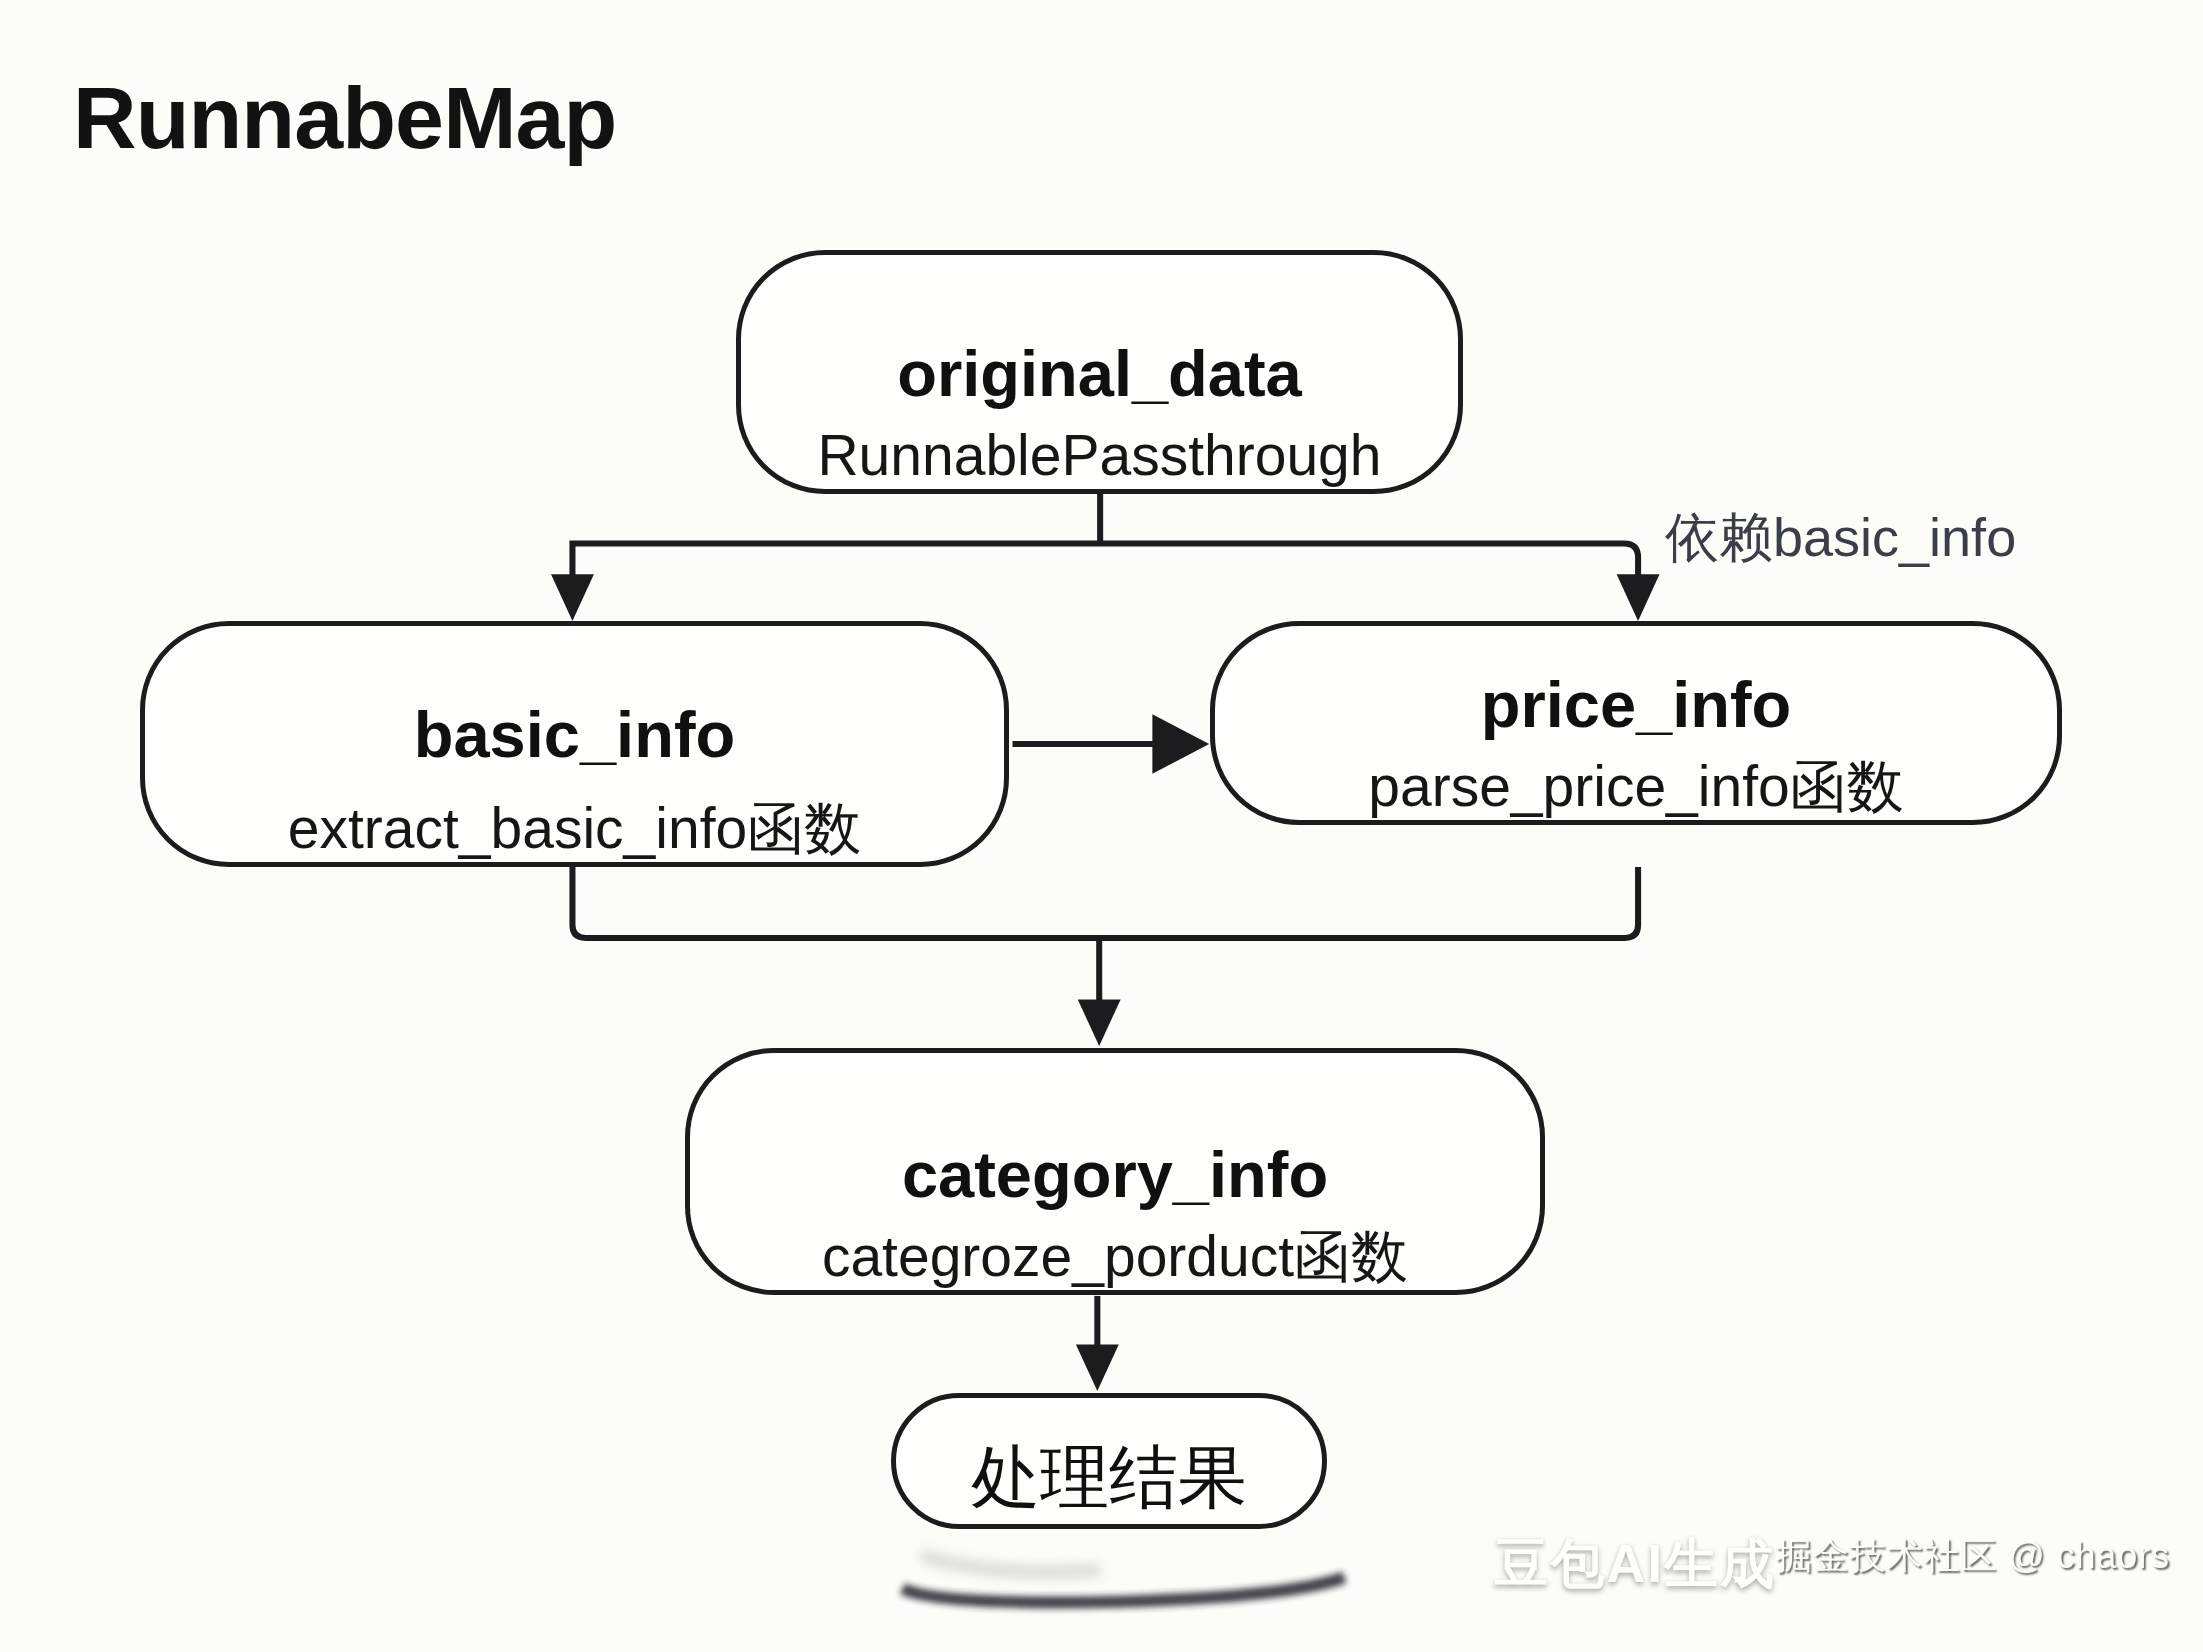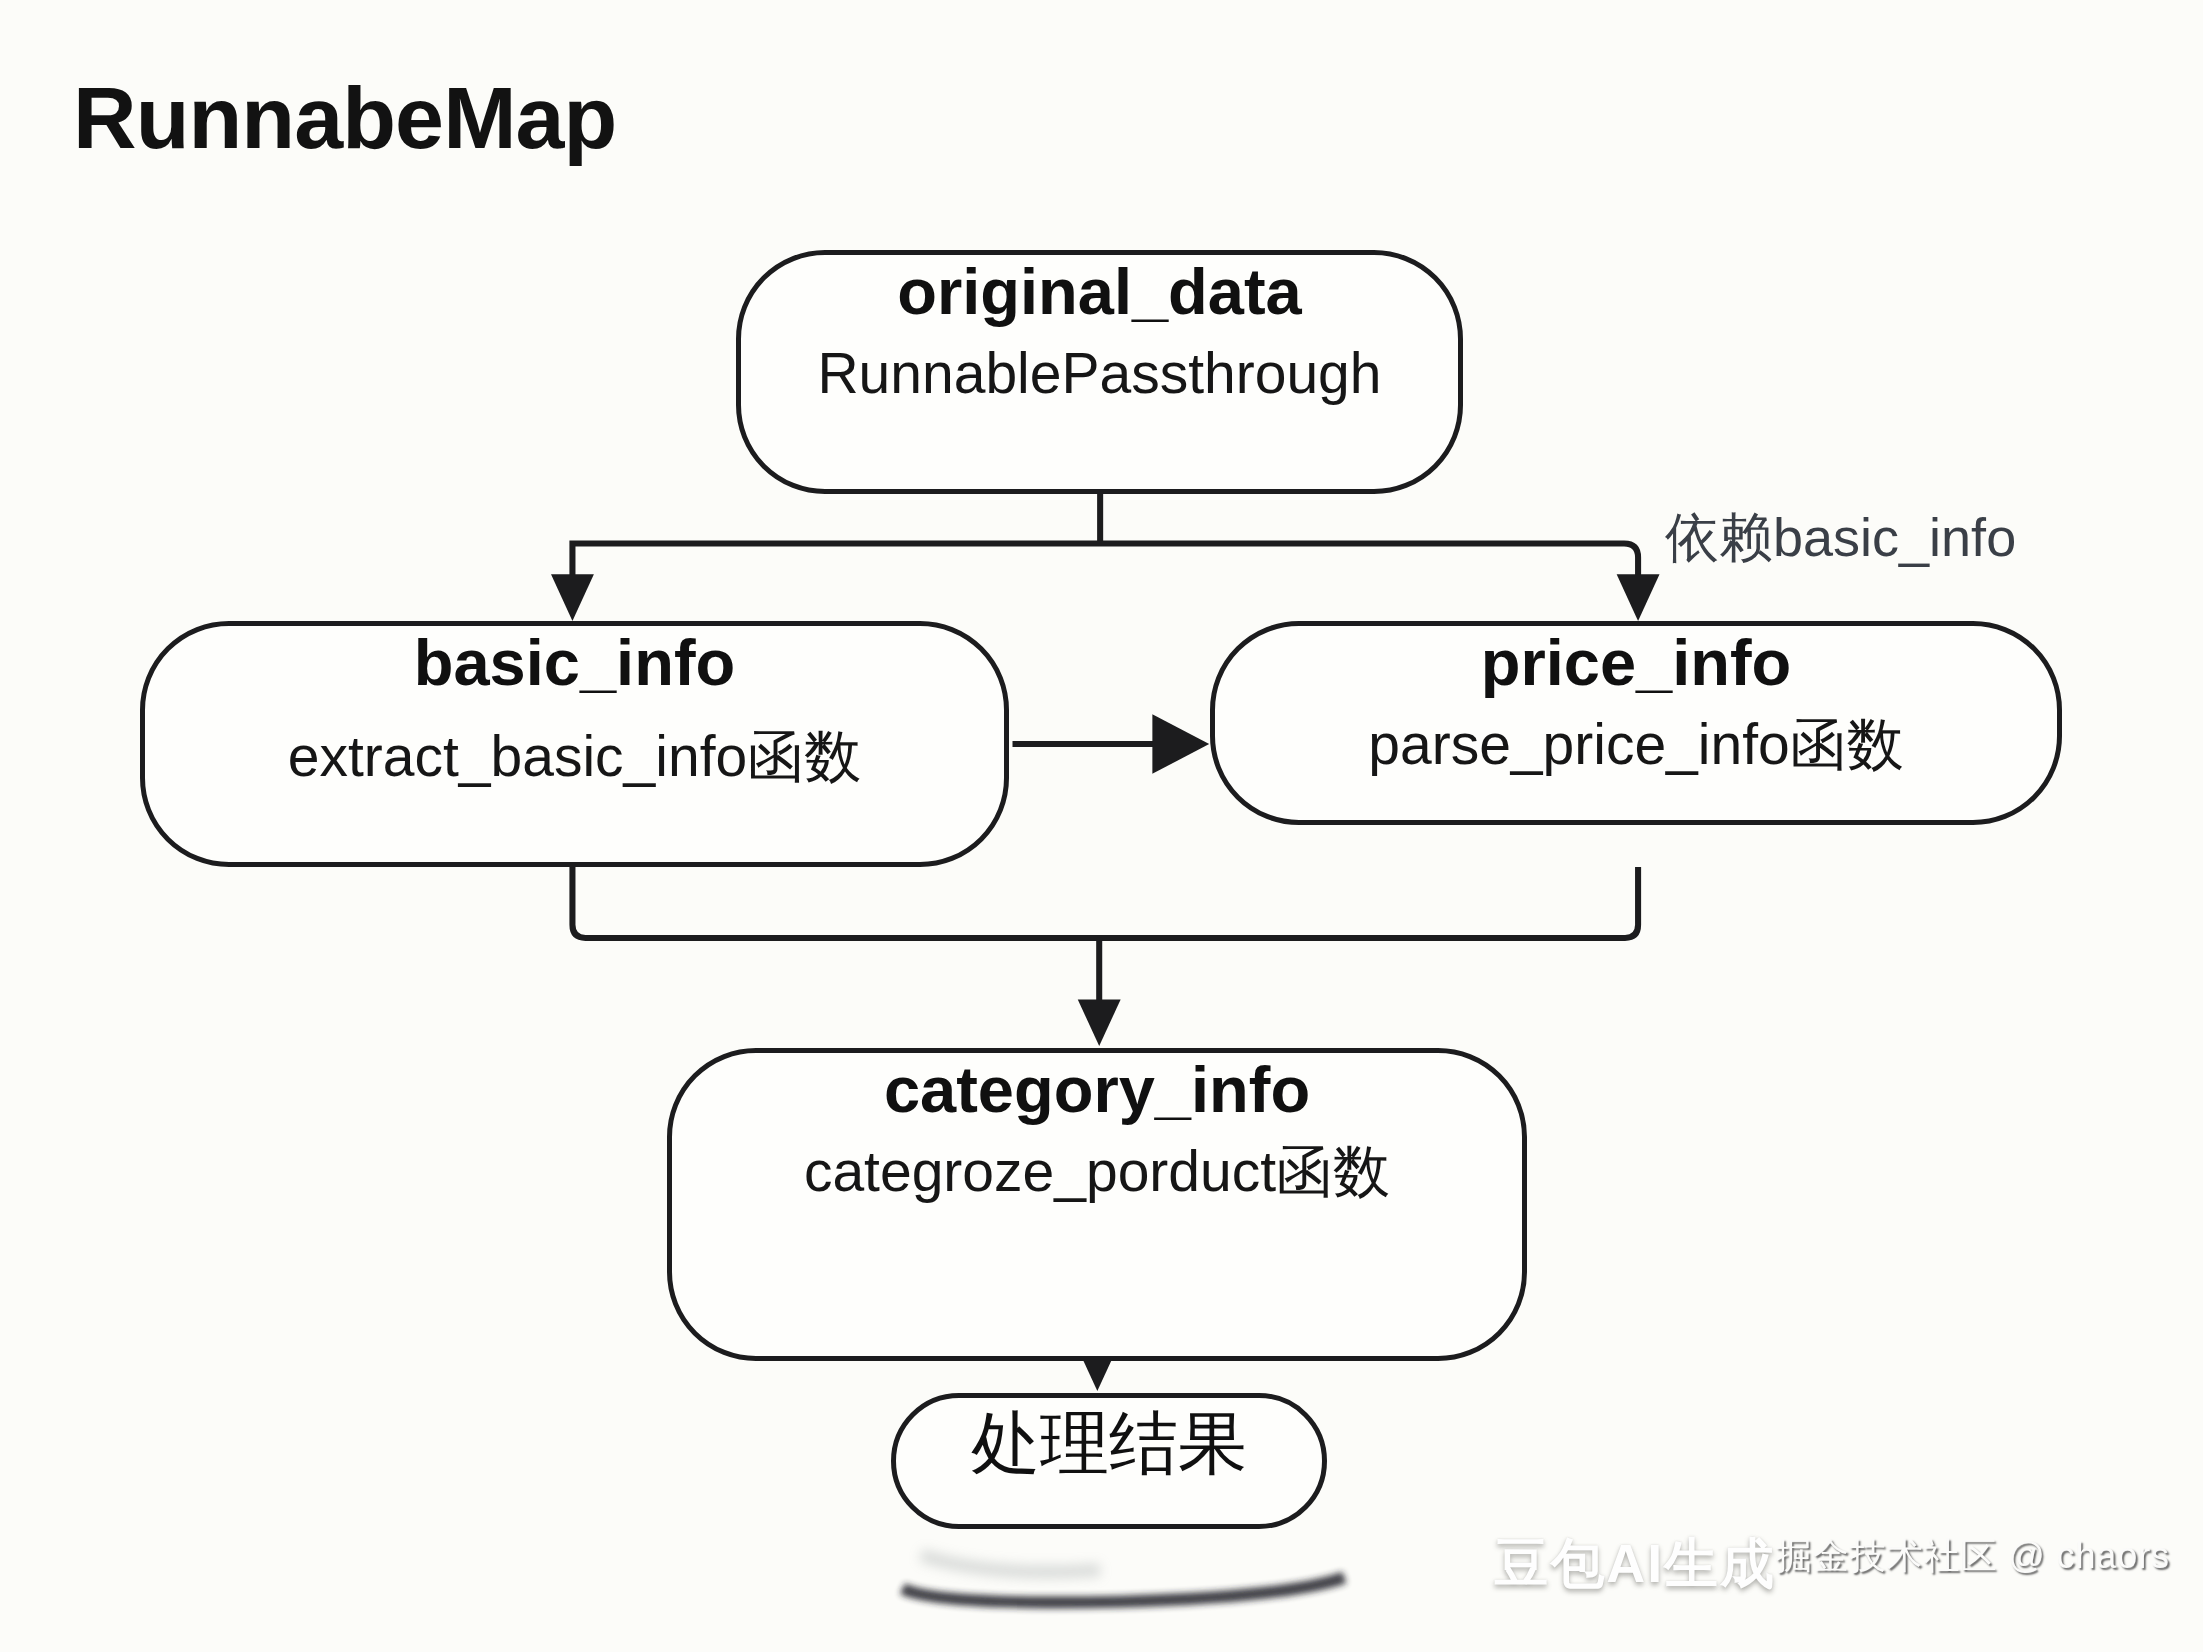--- a/index.html
+++ b/index.html
@@ -9,21 +9,21 @@
     font-family:"Liberation Sans", sans-serif;
   }
   .page-title{
     position:absolute;left:73px;top:67px;
     font-size:88px;font-weight:700;color:#121212;letter-spacing:-0.9px;
   }
   svg.connectors{position:absolute;left:0;top:0;width:2204px;height:1653px;}
   .node{
     position:absolute;box-sizing:border-box;
     background:#fefefc;border:5.6px solid #1c1c1e;border-radius:89px;
-    display:flex;flex-direction:column;align-items:center;justify-content:flex-start;
+    display:flex;flex-direction:column;align-items:center;justify-content:flex-end;
     text-align:center;
   }
   .node-title{font-size:65px;font-weight:700;color:#101010;line-height:1.15;}
   .node-sub{font-size:57px;font-weight:400;color:#161616;line-height:1.2;margin-top:9.3px;}
   .result-title{font-size:69px;font-weight:400;color:#101010;}
   .edge-label{
     position:absolute;left:1665px;top:502px;
     font-size:54px;color:#3a3f47;white-space:nowrap;
   }
   .watermark{
@@ -84,21 +84,21 @@
 <div class="node" style="left:140px;top:621px;width:869px;height:246px;gap:12px;">
   <div class="node-title">basic_info</div>
   <div class="node-sub">extract_basic_info函数</div>
 </div>
 
 <div class="node" style="left:1210px;top:621px;width:852px;height:204px;">
   <div class="node-title">price_info</div>
   <div class="node-sub">parse_price_info函数</div>
 </div>
 
-<div class="node" style="left:667px;top:1048px;width:860px;height:313px;">
+<div class="node" style="left:685px;top:1048px;width:860px;height:247px;">
   <div class="node-title">category_info</div>
   <div class="node-sub">categroze_porduct函数</div>
 </div>
 
 <div class="node" style="left:891px;top:1393px;width:436px;height:136px;border-radius:86px;">
   <div class="result-title">处理结果</div>
 </div>
 
 <div class="edge-label">依赖basic_info</div>
 

